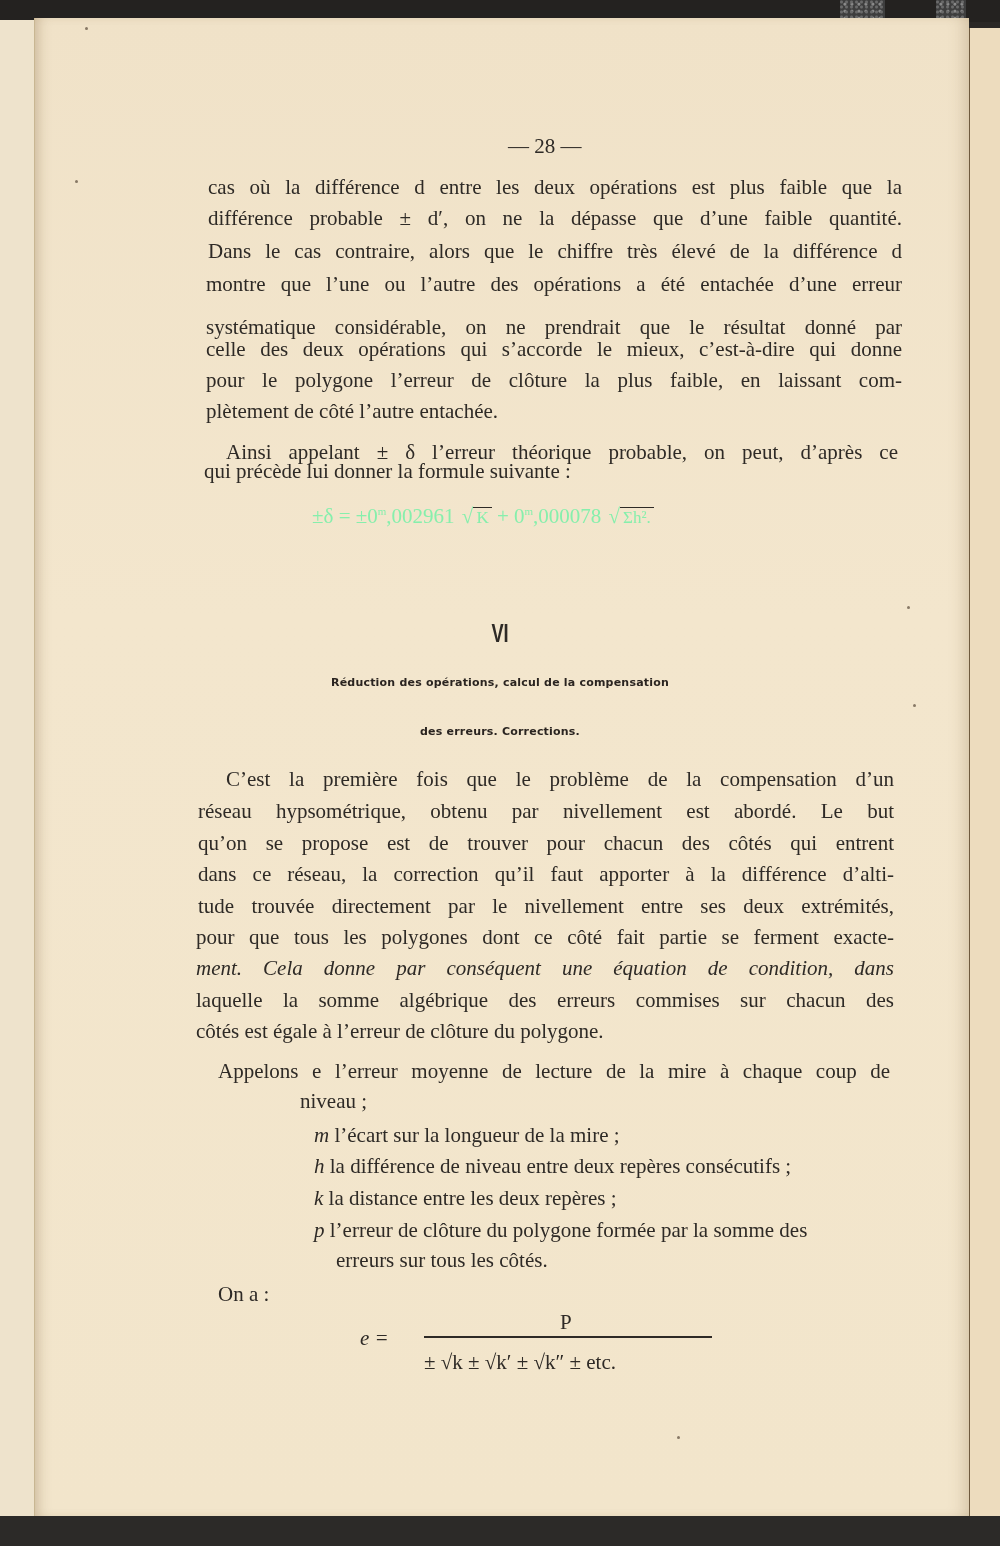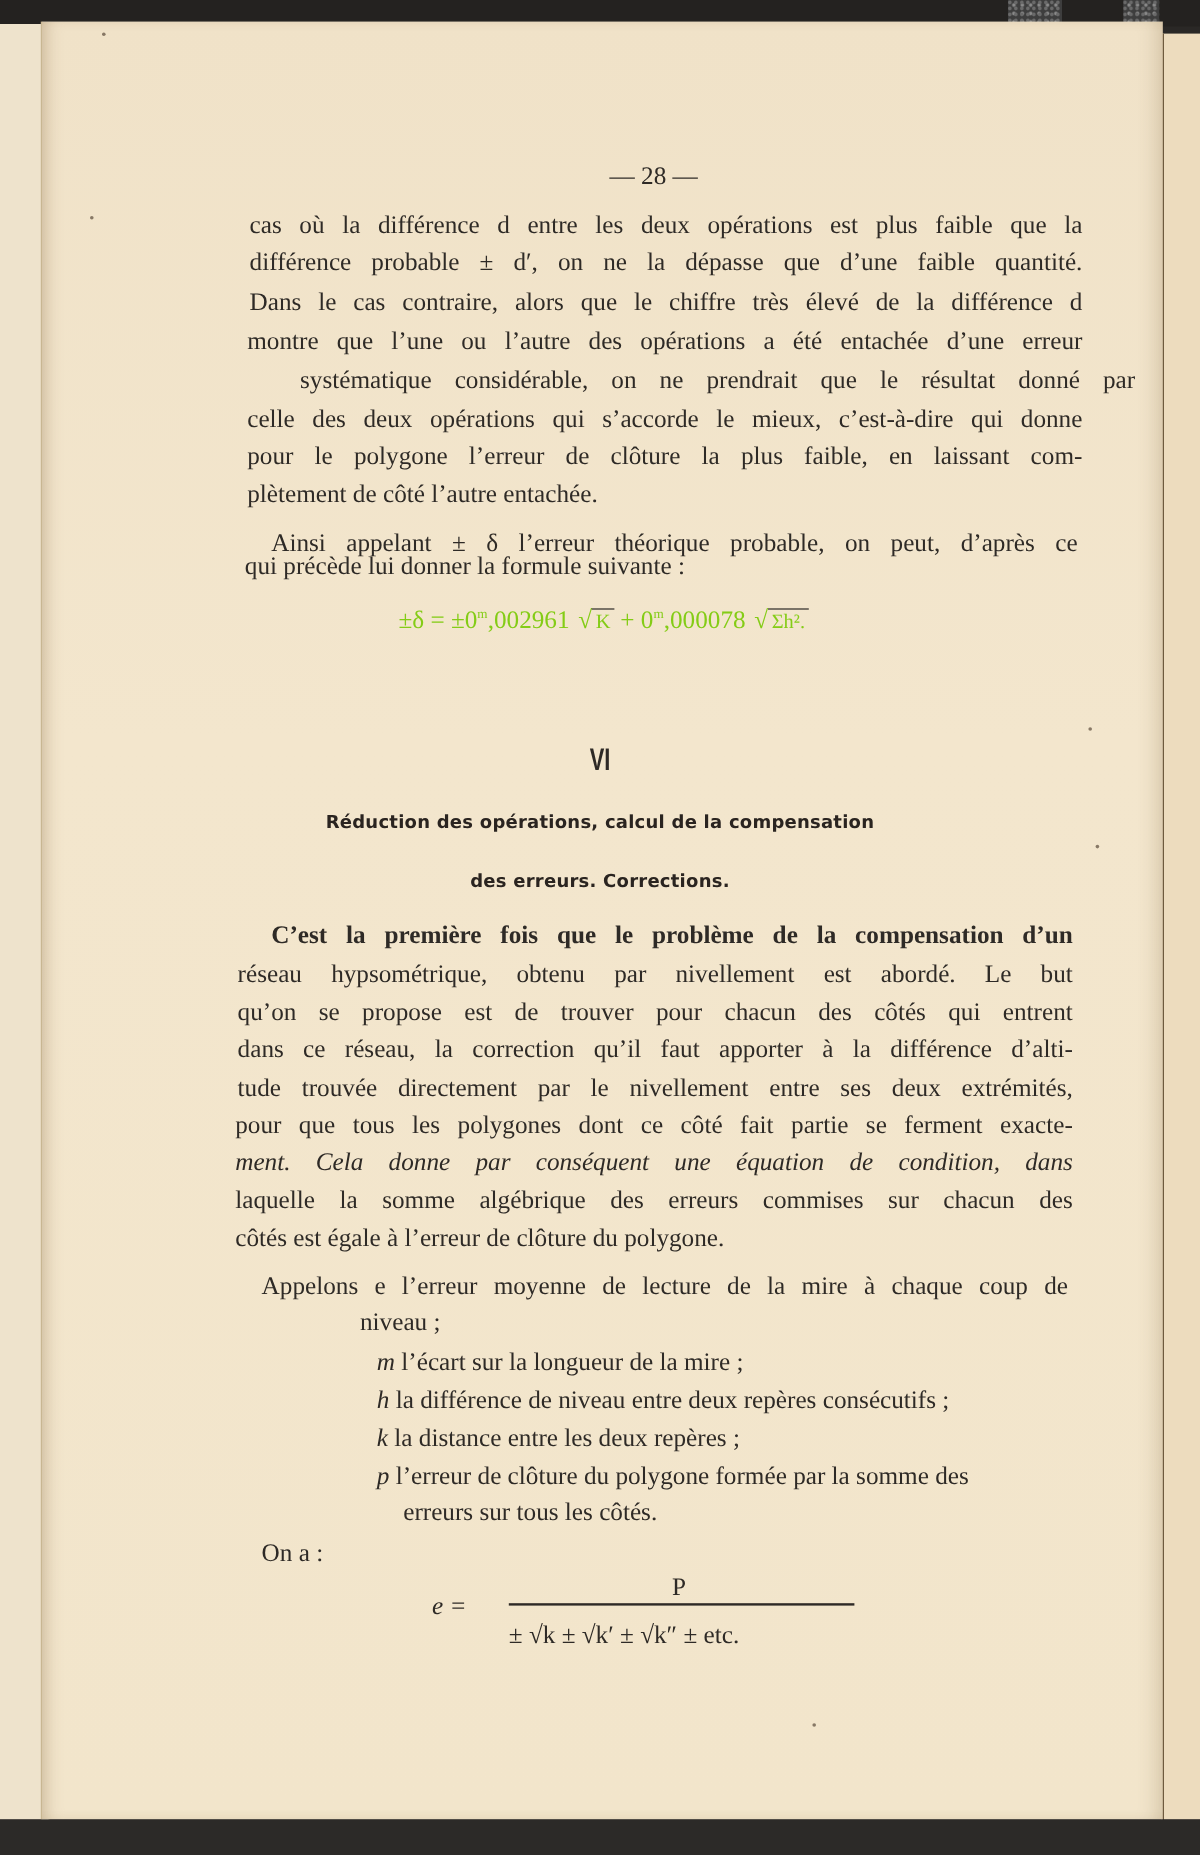--- a/index.html
+++ b/index.html
@@ -23,27 +23,27 @@
     border-left:1px solid #c8b692;
   }
   .speck { position:absolute; width:3px; height:3px; border-radius:50%; background:#5a4a3a; opacity:.7; }
 
   .text { position:absolute; color:#2e2a26; font-size:21px; line-height:31.5px; }
   .line { position:absolute; white-space:nowrap; }
   .justify { text-align:justify; text-align-last:justify; }
   .pagenum { position:absolute; left:508px; top:134px; font-size:21px; color:#2e2a26; }
   i.v { font-style:italic; }
 
-  .formula1 { position:absolute; left:332px; top:504px; font-size:21px; color:#84cc16; white-space:nowrap;font-family:Liberation Serif, serif; }
+  .formula1 { position:absolute; left:312px; top:504px; font-size:21px; color:#86efac; white-space:nowrap;font-family:Liberation Serif, serif; }
   .sqrt { display:inline-block; position:relative; padding-left:2px; }
   .sqrt .rad { border-top:1.5px solid #2e2a26; padding:0 3px; font-size:17px; }
   sup { font-size:11px; vertical-align:8px; }
 
   .section-num { position:absolute; left:0; width:1000px; text-align:center; top:618px; font-size:26px; color:#2e2a26; font-family:"Liberation Sans", sans-serif; font-weight:bold; transform:scaleX(0.7); }
-  .section-title { position:absolute; left:0; width:1000px; text-align:center; font-family:"DejaVu Sans", sans-serif; font-weight:bold; color:#2a2420; font-size:15px; letter-spacing:0.2px; }
+  .section-title { position:absolute; left:0; width:1000px; text-align:center; font-family:"DejaVu Sans", sans-serif; font-weight:bold; color:#2a2420; font-size:11px; letter-spacing:0.2px; }
 
   .frac { position:absolute; left:360px; top:1310px; color:#2e2a26; font-size:21px; white-space:nowrap; }
   .frac .lhs { position:absolute; left:0; top:16px; }
   .frac .num { position:absolute; left:200px; top:0; }
   .frac .bar { position:absolute; left:64px; top:26px; width:288px; height:1.5px; background:#2e2a26; }
   .frac .den { position:absolute; left:64px; top:40px; }
 </style>
 </head>
 <body>
 
@@ -62,21 +62,21 @@
   <span class="speck" style="left:642px;top:1418px;"></span>
 </div>
 
 <div class="pagenum">— 28 —</div>
 
 <div class="text">
   <div class="line justify" style="left:208px;top:172px;width:694px;">cas où la différence d entre les deux opérations est plus faible que la</div>
   <div class="line justify" style="left:208px;top:203px;width:694px;">différence probable ± d′, on ne la dépasse que d’une faible quantité.</div>
   <div class="line justify" style="left:208px;top:236px;width:694px;">Dans le cas contraire, alors que le chiffre très élevé de la différence d</div>
   <div class="line justify" style="left:206px;top:269px;width:696px;">montre que l’une ou l’autre des opérations a été entachée d’une erreur</div>
-  <div class="line justify" style="left:206px;top:301px;width:696px;margin-left:44px;">systématique considérable, on ne prendrait que le résultat donné par</div>
+  <div class="line justify" style="left:206px;top:312px;width:696px;">systématique considérable, on ne prendrait que le résultat donné par</div>
   <div class="line justify" style="left:206px;top:334px;width:696px;">celle des deux opérations qui s’accorde le mieux, c’est-à-dire qui donne</div>
   <div class="line justify" style="left:206px;top:365px;width:696px;">pour le polygone l’erreur de clôture la plus faible, en laissant com-</div>
   <div class="line" style="left:206px;top:396px;">plètement de côté l’autre entachée.</div>
 </div>
 
 <div class="text">
   <div class="line justify" style="left:226px;top:437px;width:672px;">Ainsi appelant ± δ l’erreur théorique probable, on peut, d’après ce</div>
   <div class="line" style="left:204px;top:456px;">qui précède lui donner la formule suivante :</div>
 </div>
 
@@ -85,21 +85,21 @@
   <span class="sqrt">√<span class="rad">K</span></span>
   <span> + 0</span><sup>m</sup><span>,000078</span>
   <span class="sqrt">√<span class="rad">Σh².</span></span>
 </div>
 
 <div class="section-num">VI</div>
 <div class="section-title" style="top:676px;">Réduction des opérations, calcul de la compensation</div>
 <div class="section-title" style="top:701px;margin-top:24px;">des erreurs. Corrections.</div>
 
 <div class="text">
-  <div class="line justify" style="left:226px;top:764px;width:668px;font-weight:bold;">C’est la première fois que le problème de la compensation d’un</div>
+  <div class="line justify" style="left:226px;top:764px;width:668px;">C’est la première fois que le problème de la compensation d’un</div>
   <div class="line justify" style="left:198px;top:796px;width:696px;">réseau hypsométrique, obtenu par nivellement est abordé. Le but</div>
   <div class="line justify" style="left:198px;top:828px;width:696px;">qu’on se propose est de trouver pour chacun des côtés qui entrent</div>
   <div class="line justify" style="left:198px;top:859px;width:696px;">dans ce réseau, la correction qu’il faut apporter à la différence d’alti-</div>
   <div class="line justify" style="left:198px;top:891px;width:696px;">tude trouvée directement par le nivellement entre ses deux extrémités,</div>
   <div class="line justify" style="left:196px;top:922px;width:698px;">pour que tous les polygones dont ce côté fait partie se ferment exacte-</div>
   <div class="line justify" style="left:196px;top:953px;width:698px;font-style:italic;">ment. Cela donne par conséquent une équation de condition, dans</div>
   <div class="line justify" style="left:196px;top:985px;width:698px;">laquelle la somme algébrique des erreurs commises sur chacun des</div>
   <div class="line" style="left:196px;top:1016px;">côtés est égale à l’erreur de clôture du polygone.</div>
 </div>
 

